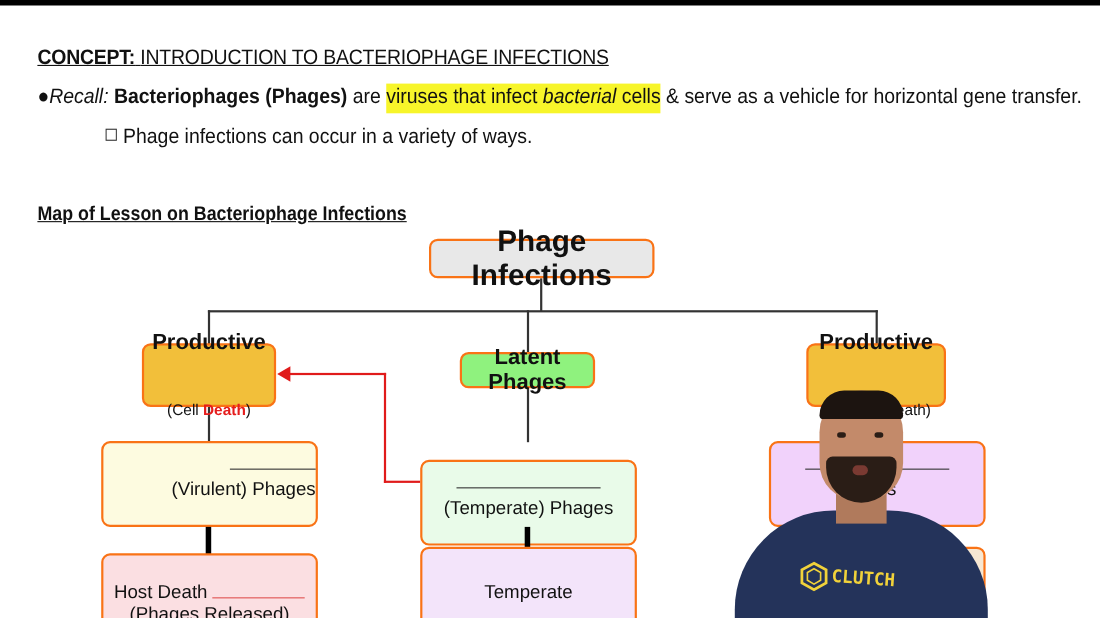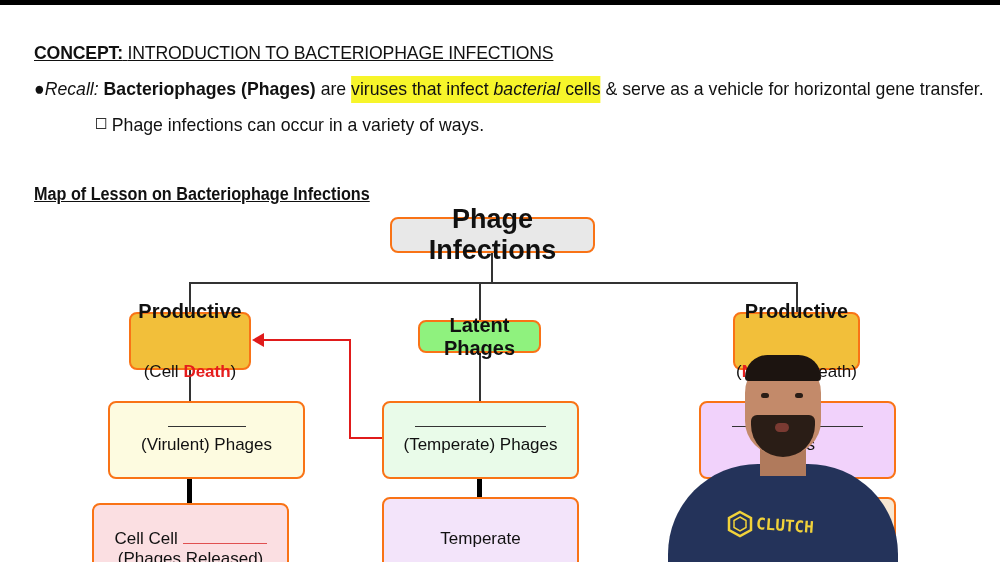--- a/index.html
+++ b/index.html
@@ -22,21 +22,21 @@
   .redline { position: absolute; background: #e01b1b; }
 
   .node {
     position: absolute; border: 2px solid #f97316; border-radius: 8px;
     display: flex; flex-direction: column; align-items: center; justify-content: center;
     text-align: center; box-sizing: border-box;
   }
   .root { left: 390px; top: 217px; width: 205px; height: 36px; background: #e8e8e8; font-size: 27px; font-weight: bold; }
   .prod { background: #f2bf3a; gap: 40px; }
   .prod .t { font-size: 20px; font-weight: bold; line-height: 22px; }
-  .prod .s { font-size: 17px; line-height: 20px; }
+  .prod .s { font-size: 14px; line-height: 20px; }
   .red { color: #e51d1d; font-weight: bold; }
   .latent { left: 418px; top: 320px; width: 123px; height: 33px; background: #8ff27e; font-size: 20px; font-weight: bold; }
 
   .box2 { font-size: 17px; }
   .blank { display: inline-block; border-bottom: 1.5px solid #333; }
 
   .arrowhead { position: absolute; width: 0; height: 0; }
   .person { position: absolute; }
 </style>
 </head>
@@ -84,43 +84,43 @@
 
 <div class="node latent">
   <span>Latent Phages</span>
 </div>
 
 <div class="node prod" style="left:733px; top:312px; width:127px; height:58px;">
   <span class="t">Productive</span>
   <span class="s"><span>(</span><span class="red">NO</span><span> Cell Death)</span></span>
 </div>
 
-<div class="node box2" style="left:108px; top:401px; width:197px; height:78px; background:#fdfbe0;">
+<div class="node box2" style="left:92px; top:401px; width:197px; height:78px; background:#fdfbe0;align-items:flex-end;">
   <span class="blank" style="width:78px; margin-bottom:8px;"></span>
   <span>(Virulent) Phages</span>
 </div>
 
-<div class="node box2" style="left:382px; top:401px; width:197px; height:78px; background:#e9fbe9;">
+<div class="node box2" style="left:382px; top:418px; width:197px; height:78px; background:#e9fbe9;">
   <span class="blank" style="width:131px; margin-bottom:8px;"></span>
   <span>(Temperate) Phages</span>
 </div>
 
 <div class="node box2" style="left:699px; top:401px; width:197px; height:78px; background:#f1d2fb;">
   <span class="blank" style="width:131px; margin-bottom:8px;"></span>
   <span>…es</span>
 </div>
 <div class="node" style="left:810px; top:497px; width:86px; height:80px; background:#f7e7d2; border-radius:8px;"></div>
 
 <div class="line" style="left:187px; top:479px; width:5px; height:30px; background:#000;"></div>
 <div class="arrowhead" style="left:180px; top:508px; border-left:9px solid transparent; border-right:9px solid transparent; border-top:14px solid #000;"></div>
 <div class="line" style="left:477px; top:479px; width:5px; height:30px; background:#000;"></div>
 <div class="arrowhead" style="left:470px; top:508px; border-left:9px solid transparent; border-right:9px solid transparent; border-top:14px solid #000;"></div>
 
 <div class="node box2" style="left:92px; top:503px; width:197px; height:80px; background:#fbdfe2; justify-content:flex-start; padding-top:24px;">
-  <span><span>Cell Cell</span> <span class="blank" style="width:84px; border-color:#e05050;"></span></span>
+  <span><span>Host Death</span> <span class="blank" style="width:84px; border-color:#e05050;"></span></span>
   <span>(Phages Released)</span>
 </div>
 
 <div class="node box2" style="left:382px; top:497px; width:197px; height:80px; background:#f3e4fa; justify-content:flex-start; padding-top:30px;">
   <span>Temperate</span>
 </div>
 
 <div class="person" style="left:668px; top:464px; width:230px; height:110px; background:#24335a; border-radius:90px 90px 0 0;">
   <svg width="28" height="28" viewBox="0 0 28 28" style="position:absolute; left:58px; top:46px;">
     <polygon points="14,2 25,8 25,20 14,26 3,20 3,8" fill="none" stroke="#f1d23a" stroke-width="2.5"></polygon>

